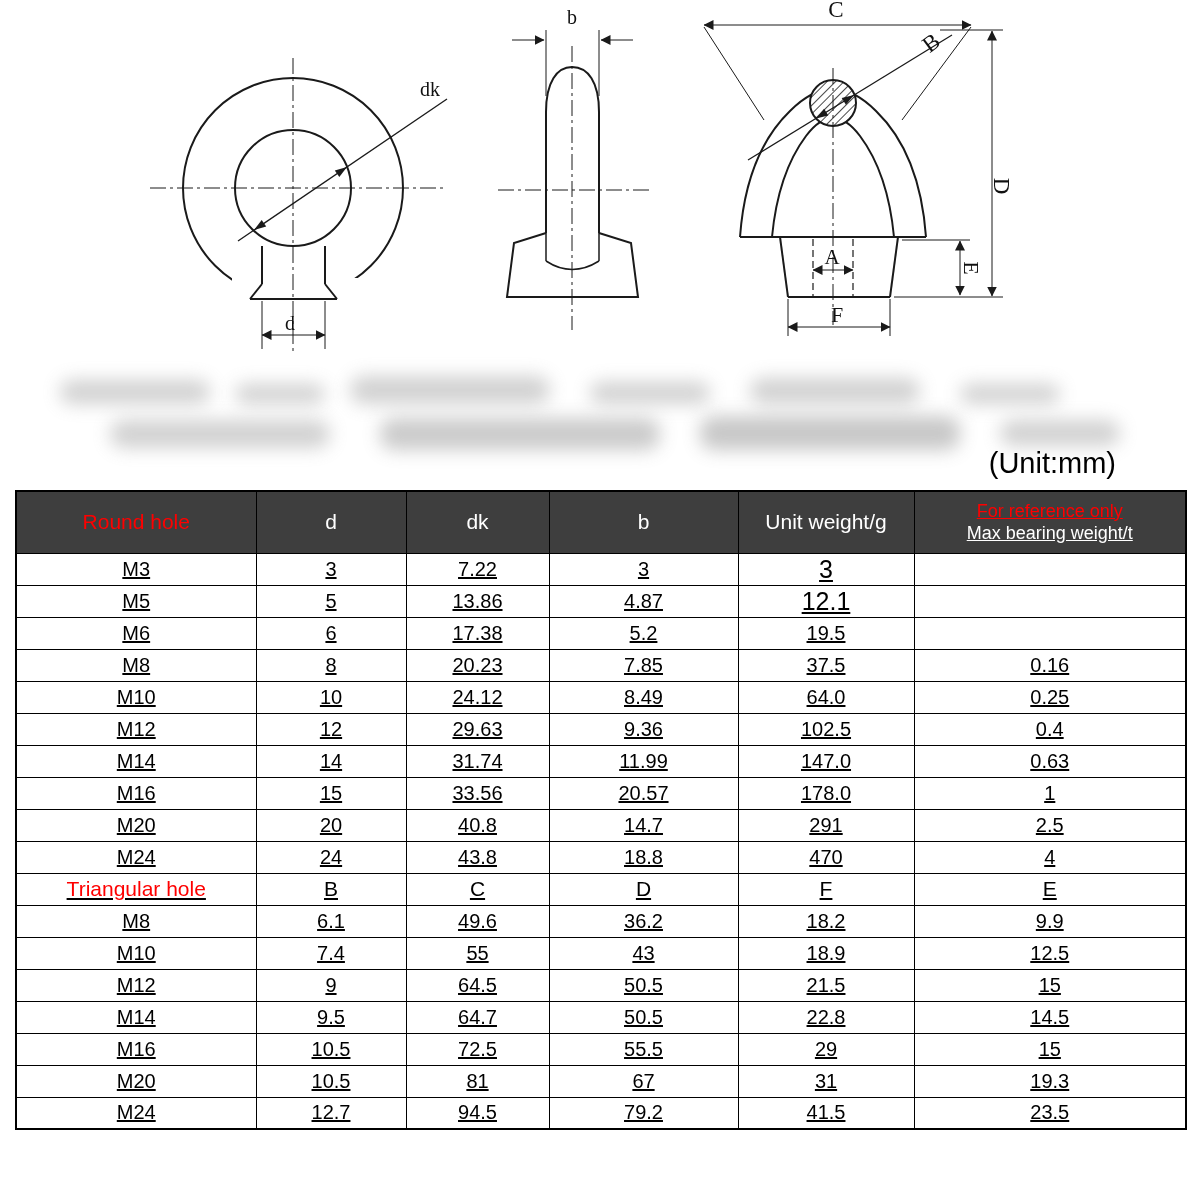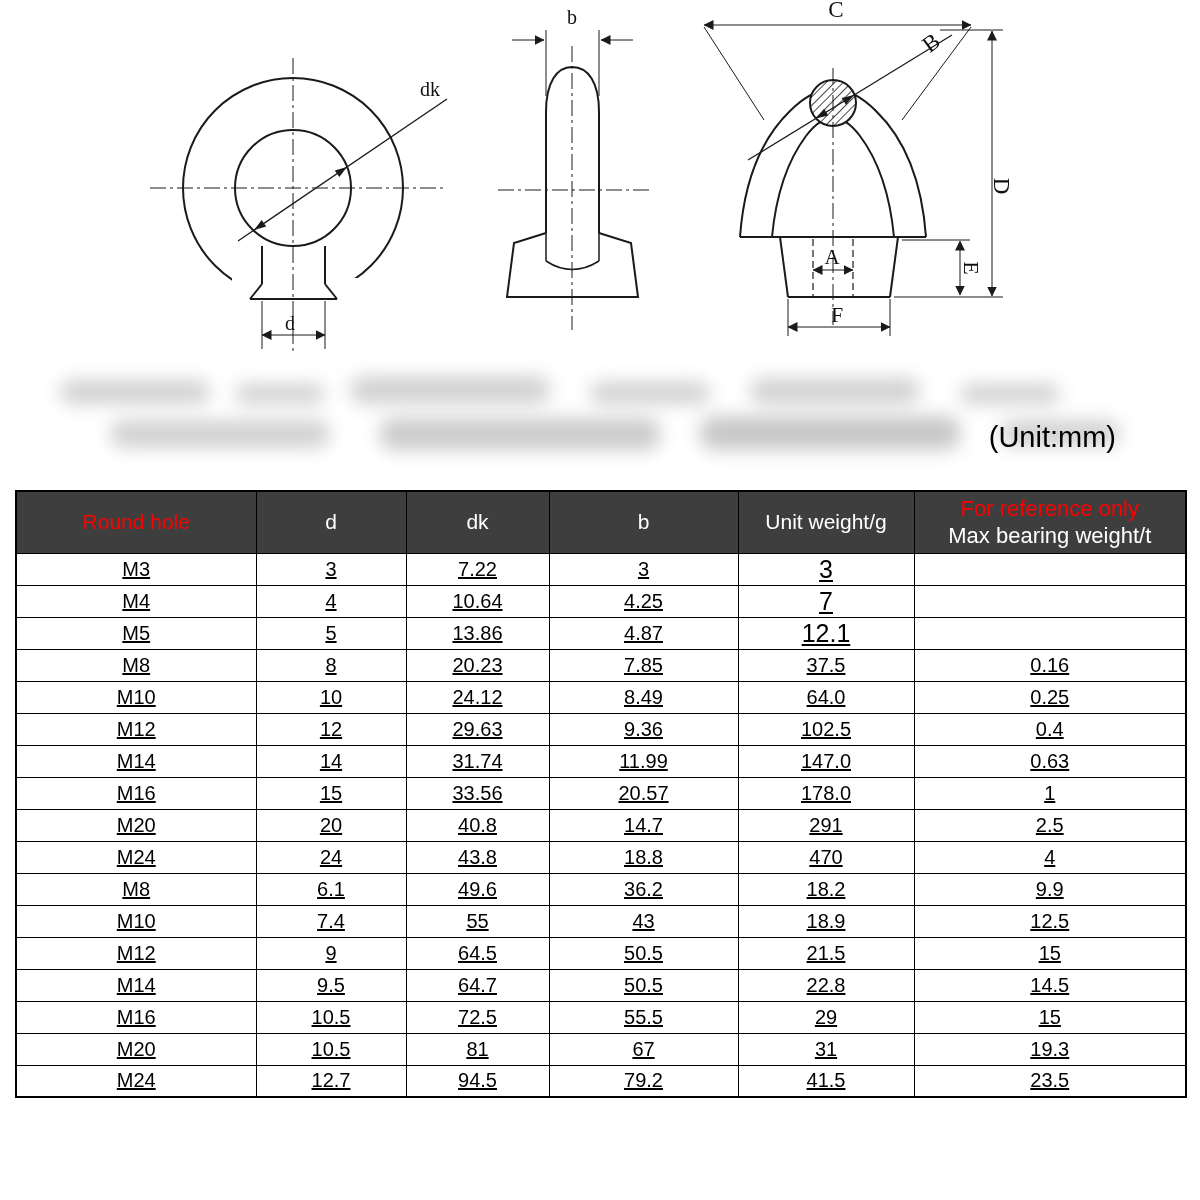--- a/index.html
+++ b/index.html
@@ -6,29 +6,29 @@
   html,body { width:1200px; height:1200px; background:#ffffff; font-family:"Liberation Sans", sans-serif; }
   .page { position:relative; width:1200px; height:1200px; overflow:hidden; background:#fff; }
 
   .drawings { position:absolute; top:0; left:0; width:1200px; height:480px; }
 
   .dim-label { font-family:"Liberation Serif", serif; fill:#111; }
 
   .watermark { position:absolute; top:368px; left:50px; width:1100px; height:96px; pointer-events:none; }
   .blob { position:absolute; background:#9a9a9a; opacity:.45; border-radius:14px; filter:blur(9px); }
 
-  .unit-label { position:absolute; top:421px; right:84px; font-size:29px; color:#000; }
+  .unit-label { position:absolute; top:447px; right:84px; font-size:29px; color:#000; }
 
   .spec-table { position:absolute; top:490px; left:15px; width:1170px; border-collapse:collapse;
                 table-layout:fixed; text-align:center; color:#000; font-size:20px;
                 border:2px solid #000;padding-left:28px; }
   .spec-table th, .spec-table td { border:1px solid #000; padding:0; overflow:hidden; white-space:nowrap; }
   .spec-table thead tr { background:#3e3e3e; color:#ffffff; height:62px; }
   .spec-table th { font-weight:normal; font-size:21px; }
-  .spec-table th .sub { font-size:22px; line-height:1.25; }
+  .spec-table th .sub { font-size:18px; line-height:1.25;text-decoration:underline; }
   .spec-table tbody tr { height:32px; background:#fff;text-decoration:underline; }
   .red { color:#fe0000; }
   .pasted { font-size:25px; }
   .tri-head td { font-size:21px; }
 </style>
 </head>
 <body>
 
 <div class="page">
 
@@ -173,36 +173,36 @@
     <tbody>
       <tr>
         <td>M3</td>
         <td>3</td>
         <td>7.22</td>
         <td>3</td>
         <td class="pasted">3</td>
         <td></td>
       </tr>
       <tr>
-        <td>M4</td>
-        <td>4</td>
-        <td>10.64</td>
-        <td>4.25</td>
-        <td class="pasted">7</td>
-        <td></td>
-      </tr>
-      <tr>
         <td>M5</td>
         <td>5</td>
         <td>13.86</td>
         <td>4.87</td>
         <td class="pasted">12.1</td>
         <td></td>
       </tr>
       <tr>
+        <td>M6</td>
+        <td>6</td>
+        <td>17.38</td>
+        <td>5.2</td>
+        <td>19.5</td>
+        <td></td>
+      </tr>
+      <tr>
         <td>M8</td>
         <td>8</td>
         <td>20.23</td>
         <td>7.85</td>
         <td>37.5</td>
         <td>0.16</td>
       </tr>
       <tr>
         <td>M10</td>
         <td>10</td>
@@ -245,20 +245,28 @@
       </tr>
       <tr>
         <td>M24</td>
         <td>24</td>
         <td>43.8</td>
         <td>18.8</td>
         <td>470</td>
         <td>4</td>
       </tr>
 
+      <tr class="tri-head">
+        <td class="red">Triangular hole</td>
+        <td>B</td>
+        <td>C</td>
+        <td>D</td>
+        <td>F</td>
+        <td>E</td>
+      </tr>
 
       <tr>
         <td>M8</td>
         <td>6.1</td>
         <td>49.6</td>
         <td>36.2</td>
         <td>18.2</td>
         <td>9.9</td>
       </tr>
       <tr>

